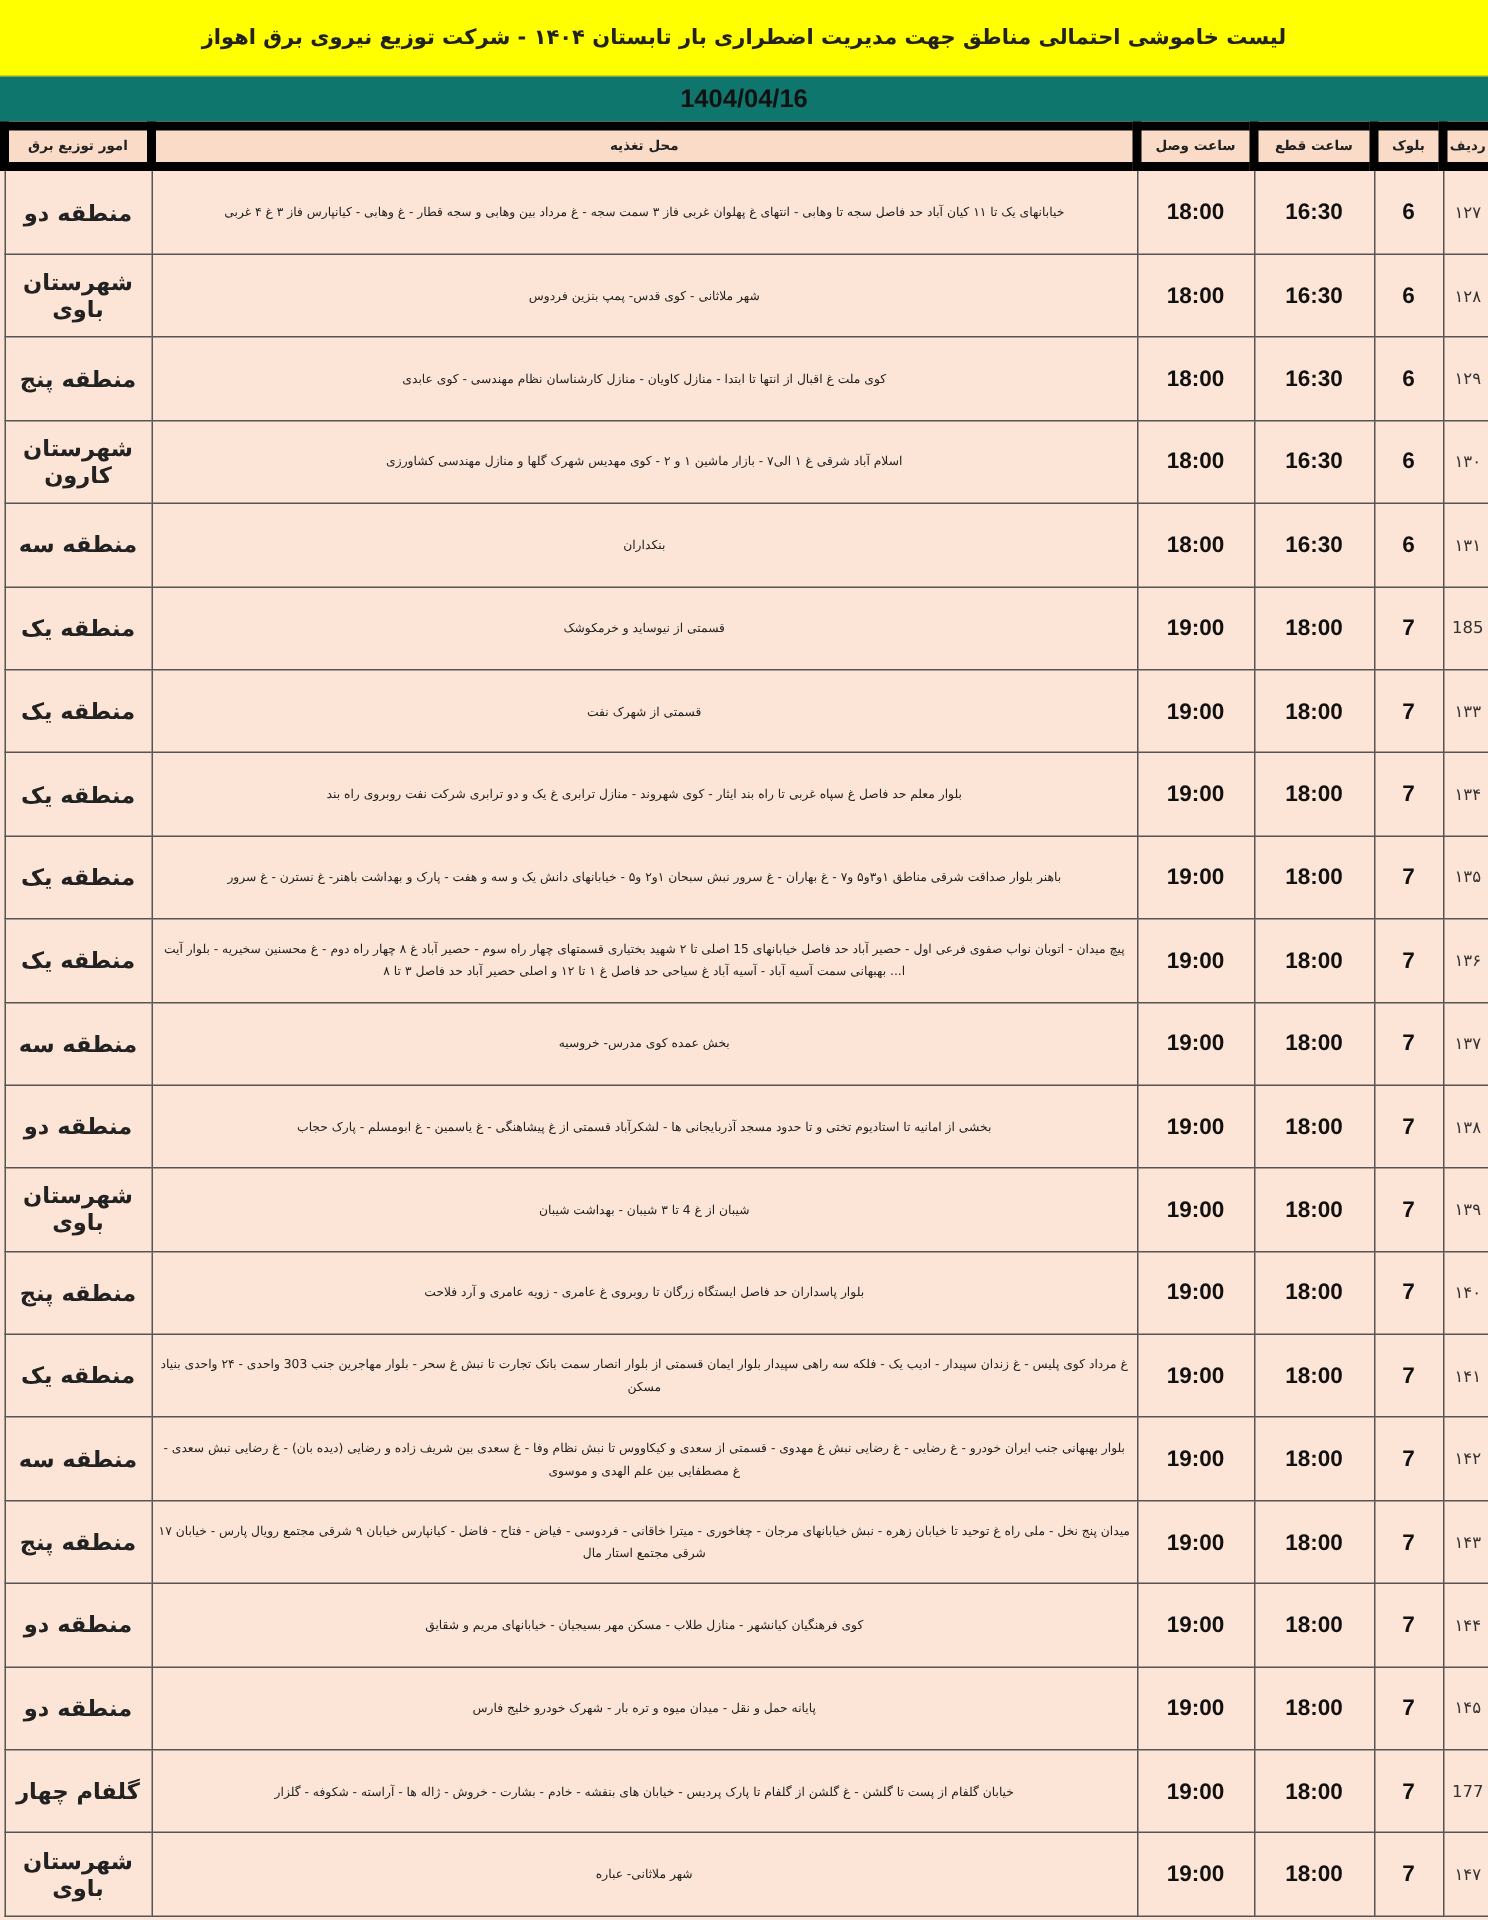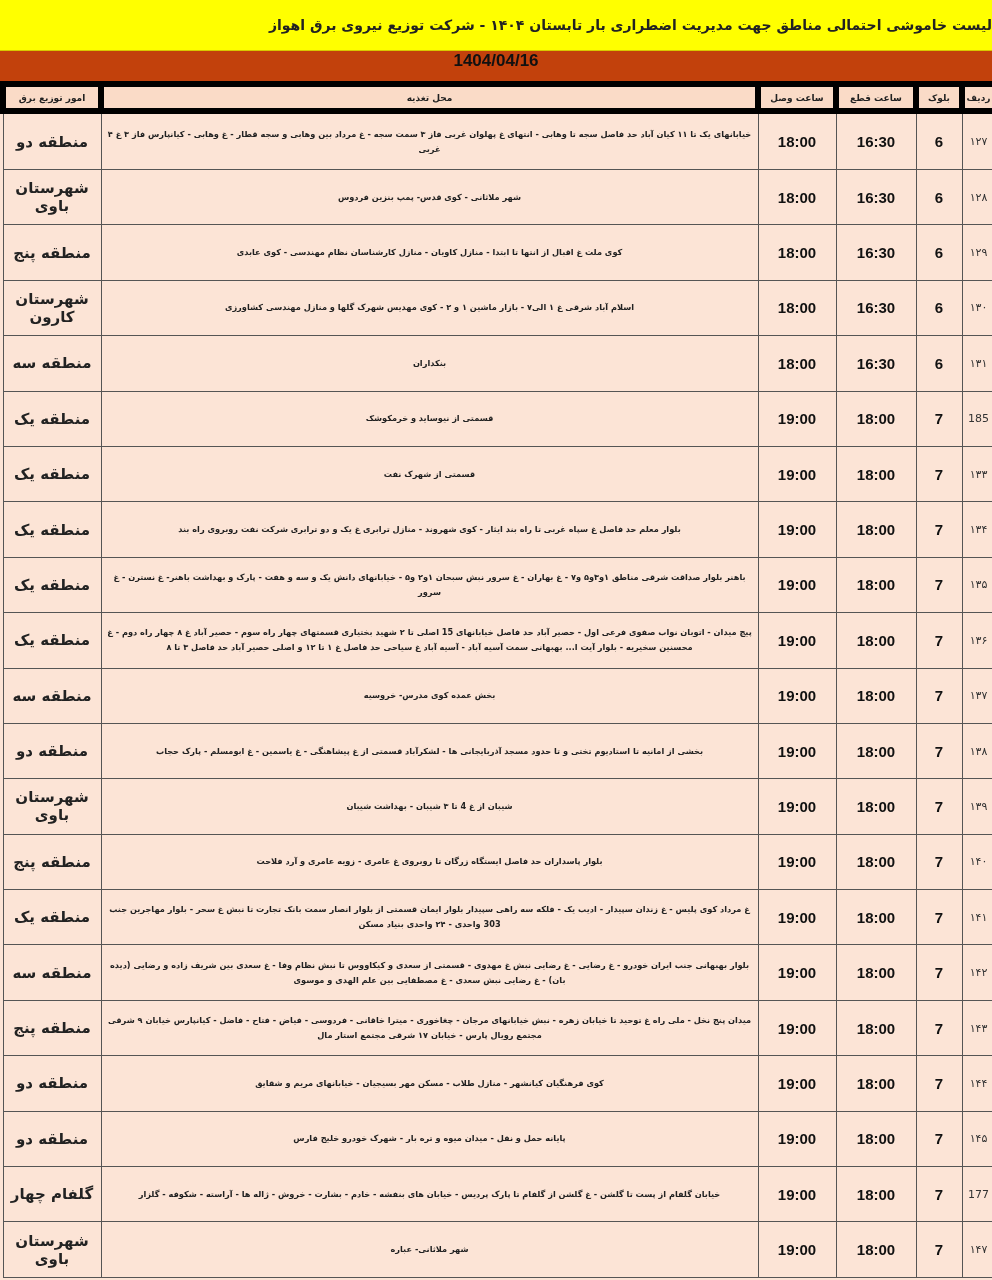--- a/index.html
+++ b/index.html
@@ -3,45 +3,45 @@
 <meta charset="utf-8">
 <style>
   html, body { margin: 0; padding: 0; }
   body {
     width: 992px; height: 1280px; overflow: hidden;
     background: #fce4d6;
     font-family: "DejaVu Sans", sans-serif;
   }
   .title-bar {
     height: 50px; background: #ffff00;
-    display: flex; align-items: center; justify-content: flex-start;
+    display: flex; align-items: center; justify-content: center;
     direction: rtl; font-size: 14px; font-weight: bold; color: #222;
     border-bottom: 1px solid #d8c800;
   }
   .date-bar {
-    height: 30px; background: #c2410c;
-    display: flex; justify-content: center;
+    height: 30px; background: #0f766e;
+    display: flex; align-items: center; justify-content: center;
     font-family: "Liberation Sans", sans-serif;
     font-size: 17px; font-weight: bold; color: #111;
   }
   table.sched {
     direction: rtl; border-collapse: collapse; width: 992px; table-layout: fixed;
     background: #fce4d6;
   }
   table.sched th {
     height: 21px; font-size: 9px; font-weight: bold; color: #222;
     border: 6px solid #000000; background: #fadbc7;
     padding: 0;
   }
   table.sched td {
     border: 1px solid #555; text-align: center; vertical-align: middle; padding: 0 4px;
   }
   td.c-row { font-size: 11px; color: #333; }
   td.c-block, td.c-time { font-family: "Liberation Sans", sans-serif; font-size: 15px; font-weight: bold; color: #111; }
-  td.c-loc { font-size: 8.2px; font-weight: bold; color: #222; line-height: 15px; }
+  td.c-loc { font-size: 8.2px; font-weight: normal; color: #222; line-height: 15px; }
   td.c-region { font-size: 15px; font-weight: bold; color: #222; }
   tr.r-std td { height: 54.4px; }
   tr.r-first td { height: 55px; }
 </style>
 </head>
 <body>
 
 <div class="title-bar">
   <span>لیست خاموشی احتمالی مناطق جهت مدیریت اضطراری بار تابستان ۱۴۰۴ - شرکت توزیع نیروی برق اهواز</span>
 </div>

